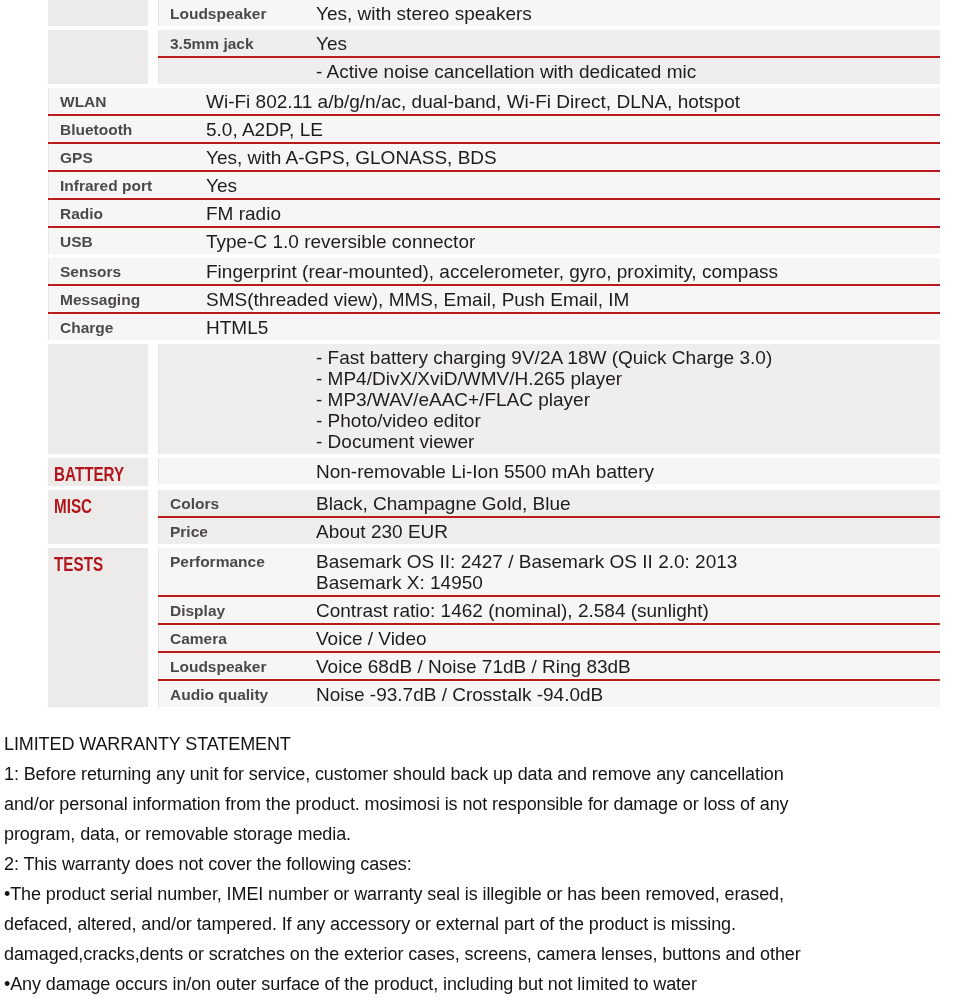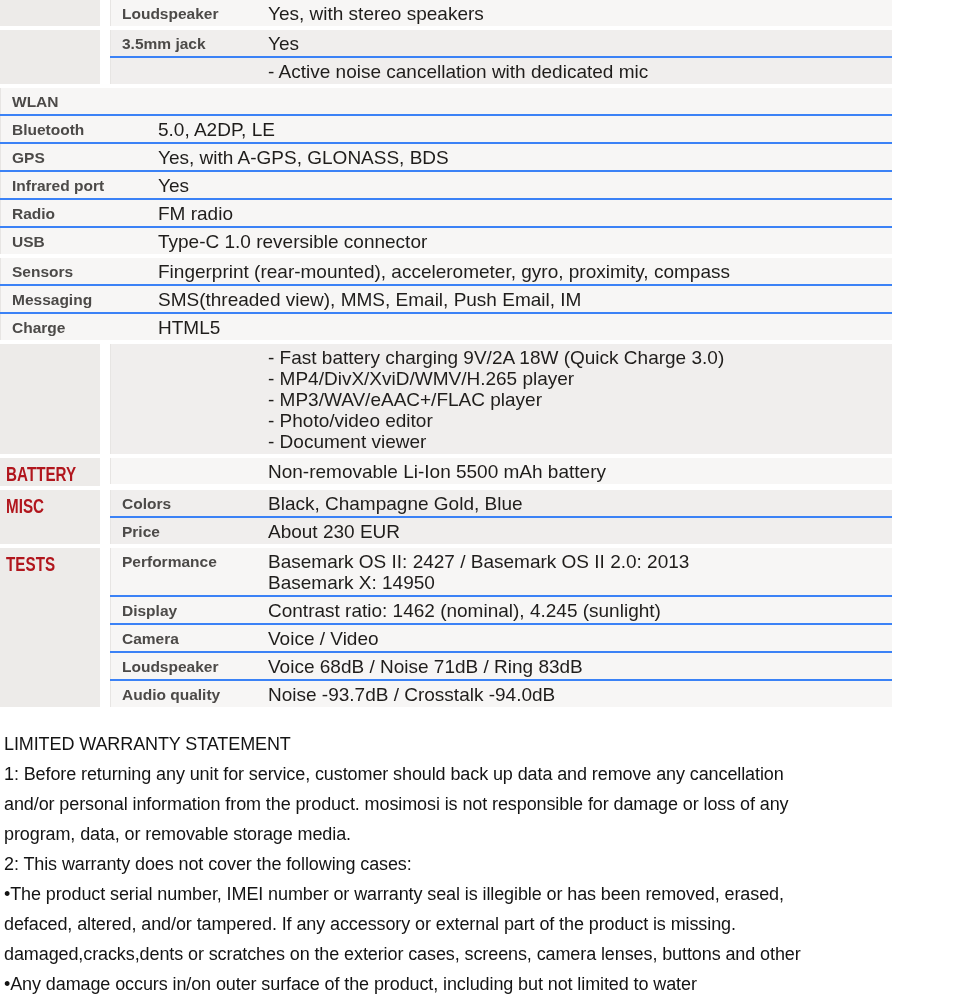--- a/index.html
+++ b/index.html
@@ -9,33 +9,33 @@
     --cat-bg:#edebe9;
     --name-color:#4c4a48;
     --value-color:#1f1d1b;
     --warranty-color:#141414;
   }
   html,body{margin:0;padding:0;}
   body{
     width:960px;height:1000px;overflow:hidden;background:#ffffff;
     font-family:"Liberation Sans", sans-serif;
   }
-  .spec-table{width:892px;}
+  .spec-table{width:892px;padding-left:48px;}
   .group{display:flex;margin-bottom:4px;}
   .cat-cell{
     width:100px;min-width:100px;background:var(--cat-bg);margin-right:10px;
   }
   .cat-label{
     font-size:20px;font-weight:bold;color:var(--cat-red);
     transform:scaleX(0.76);transform-origin:0 0;
     padding:5px 0 0 8px;white-space:nowrap;letter-spacing:0;
   }
   .rows{flex:1;min-width:0;}
   .row{
-    display:flex;border-bottom:2px solid #3b82f6;
+    display:flex;border-bottom:2px solid #b91c1c;
     box-shadow:inset 1px 0 0 #e7e5e3;
   }
   .row:last-child{border-bottom:none;}
   .row.light{background:var(--row-light);}
   .row.dark{background:var(--row-dark);}
   .name-cell{
     width:145px;min-width:145px;box-sizing:border-box;
     padding:3px 4px 2px 12px;
     font-weight:bold;color:var(--name-color);
     font-size:15.5px;line-height:21px;
@@ -91,20 +91,23 @@
               <div class="value-line">- Active noise cancellation with dedicated mic</div>
             </div>
   </div>
 </div>
   </div>
 
   <div class="group">
     <div class="rows">
   <div class="row light">
     <div class="name-cell">WLAN</div>
+    <div class="value-cell">
+              <div class="value-line">Wi-Fi 802.11 a/b/g/n/ac, dual-band, Wi-Fi Direct, DLNA, hotspot</div>
+            </div>
   </div>
 
   <div class="row light">
     <div class="name-cell">Bluetooth</div>
     <div class="value-cell">
               <div class="value-line">5.0, A2DP, LE</div>
             </div>
   </div>
 
   <div class="row light">
@@ -224,21 +227,21 @@
     <div class="name-cell">Performance</div>
     <div class="value-cell">
               <div class="value-line">Basemark OS II: 2427 / Basemark OS II 2.0: 2013</div>
               <div class="value-line">Basemark X: 14950</div>
             </div>
   </div>
 
   <div class="row light">
     <div class="name-cell">Display</div>
     <div class="value-cell">
-              <div class="value-line">Contrast ratio: 1462 (nominal), 4.245 (sunlight)</div>
+              <div class="value-line">Contrast ratio: 1462 (nominal), 2.584 (sunlight)</div>
             </div>
   </div>
 
   <div class="row light">
     <div class="name-cell">Camera</div>
     <div class="value-cell">
               <div class="value-line">Voice / Video</div>
             </div>
   </div>
 

